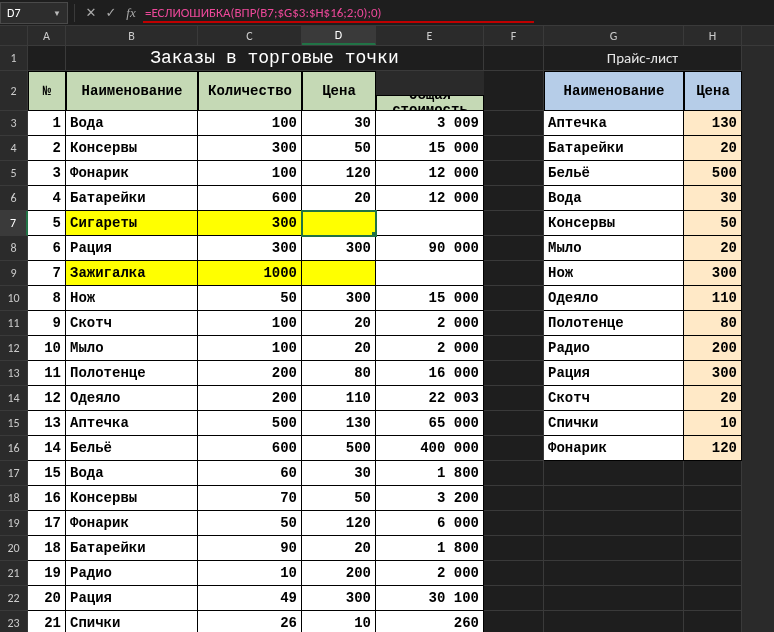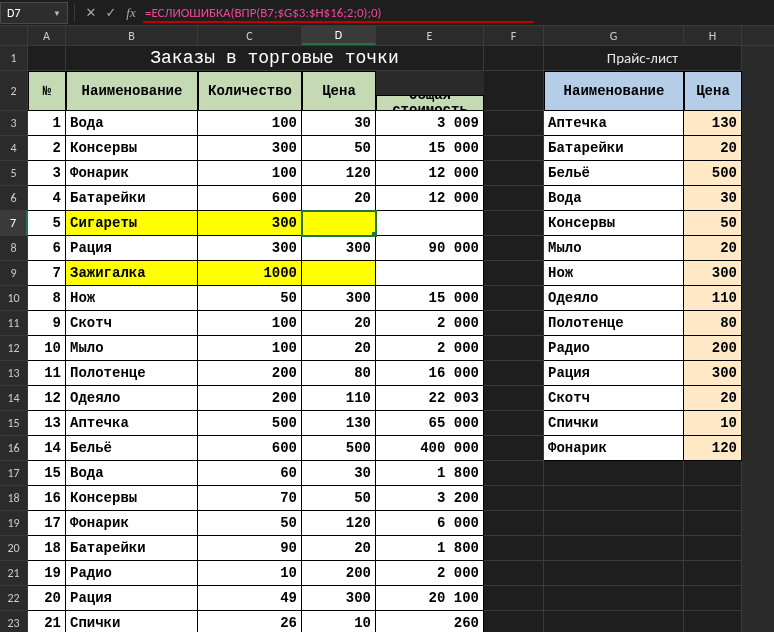--- a/index.html
+++ b/index.html
@@ -409,21 +409,21 @@
         <div class="cell cF empty"></div>
         <div class="cell cG empty"></div>
         <div class="cell cH empty"></div>
       </div>
       <div class="row">
         <div class="rowh">22</div>
         <div class="cell cA tb right">20</div>
         <div class="cell cB tb">Рация</div>
         <div class="cell cC tb right">49</div>
         <div class="cell cD tb right">300</div>
-        <div class="cell cE tb right">20 100</div>
+        <div class="cell cE tb right">30 100</div>
         <div class="cell cF empty"></div>
         <div class="cell cG empty"></div>
         <div class="cell cH empty"></div>
       </div>
       <div class="row">
         <div class="rowh">23</div>
         <div class="cell cA tb right">21</div>
         <div class="cell cB tb">Спички</div>
         <div class="cell cC tb right">26</div>
         <div class="cell cD tb right">10</div>

